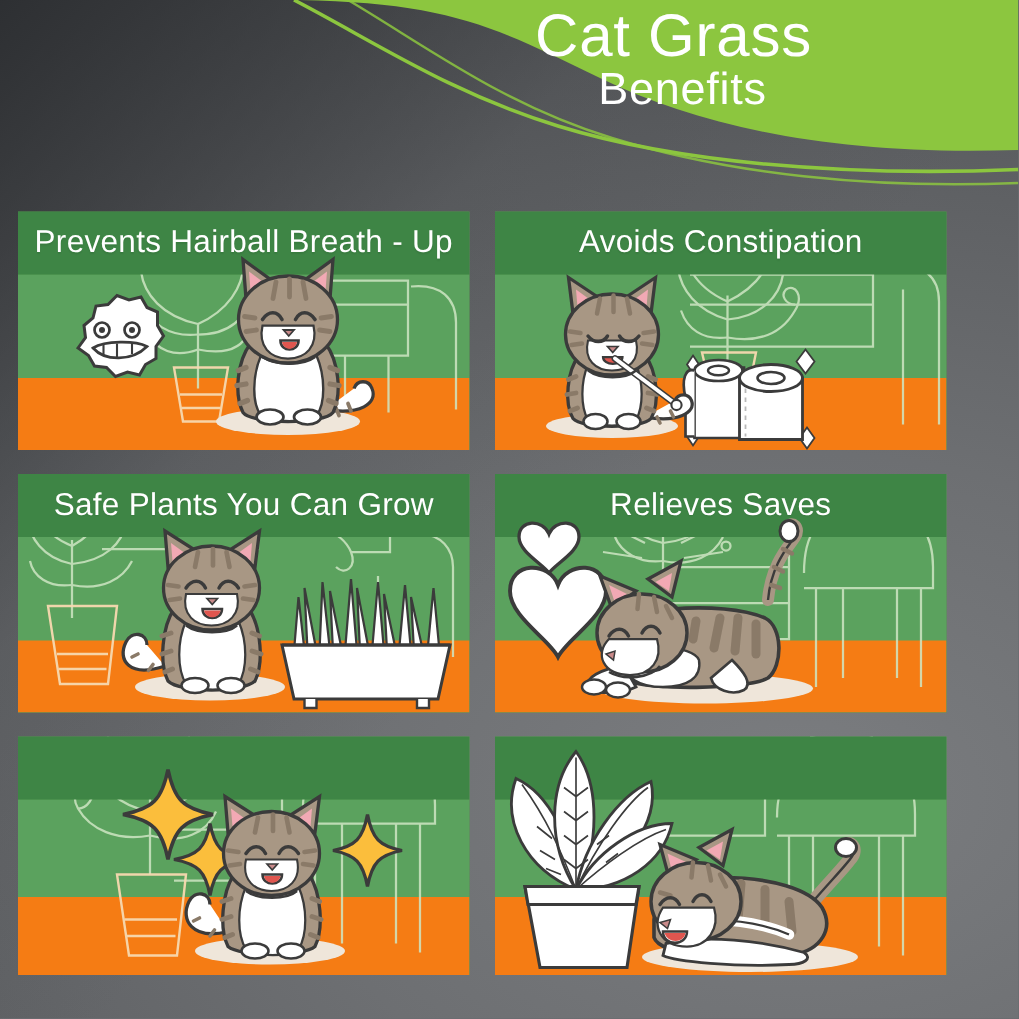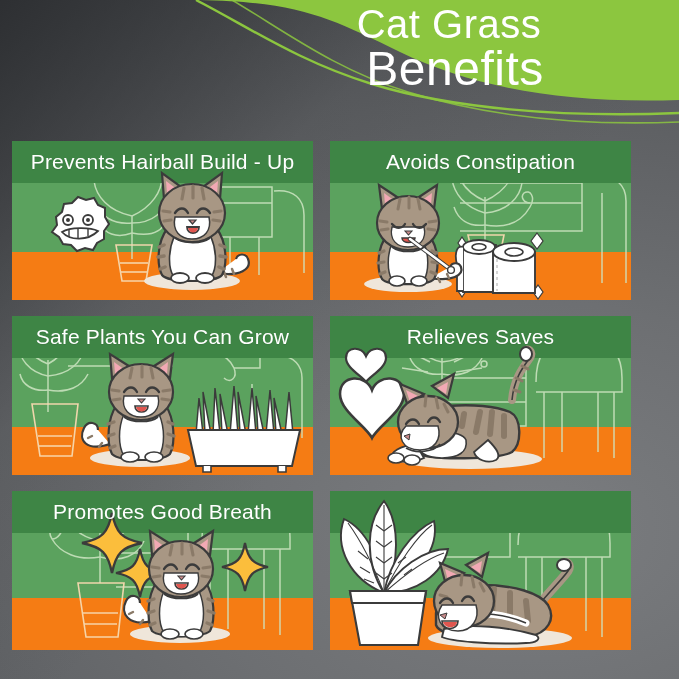--- a/index.html
+++ b/index.html
@@ -39,21 +39,21 @@
     text-align: center;
     color: #ffffff;
     font-family: "Liberation Sans", sans-serif;
     font-weight: 400;
     letter-spacing: 0.5px;
     line-height: 1.02;
     z-index: 5;
     pointer-events: none;
   }
   .header-title .l1 { display: block; font-size: 40px; padding-right: 12px; }
-  .header-title .l2 { display: block; font-size: 48px; padding-right: 0px; }
+  .header-title .l2 { display: block; font-size: 30px; padding-right: 0px; }
 
   
   .grid {
     position: absolute;
     left: 12px; top: 141px;
     width: 655px; height: 527px;
     display: grid;
     grid-template-columns: 301px 301px;
     grid-template-rows: 159px 159px 159px;
     column-gap: 17px;
@@ -208,21 +208,21 @@
       <path d="M185 72 C 188 66 194 66 198 72" fill="none" stroke="#3b3b3b" stroke-width="2.4" stroke-linecap="round"></path>
 
       <path d="M177 79 L184 79 L180.5 83 Z" fill="#c98a8a" stroke="#3b3b3b" stroke-width="1.2"></path>
 
       <path d="M175 86 C 175 94 187 94 187 86 Z" fill="#ffffff" stroke="#3b3b3b" stroke-width="1.8"></path>
       <path d="M176 87 C 177 93 185 93 186 87 Z" fill="#e0564f"></path>
 
       <path d="M163 97 C 172 103 190 103 198 97" fill="none" stroke="#3b3b3b" stroke-width="1.8"></path>
     </svg>
     <div class="panel-band"></div>
-    <div class="panel-title">Prevents Hairball Build - Up</div>
+    <div class="panel-title">Prevents Hairball Breath - Up</div>
   </div>
 
   <div class="panel">
     <div class="panel-body"></div>
     <div class="panel-floor"></div>
     <svg class="bgart" viewBox="0 0 301 159">
       <g fill="none" stroke="#cfe6c4" stroke-width="1.5" opacity="0.85">
         <path d="M155 104 L155 56 M155 60 C 132 50 124 32 126 14"></path>
         <path d="M155 60 C 176 50 186 34 186 16"></path>
         <path d="M155 72 C 134 66 124 52 122 38"></path>
@@ -542,21 +542,20 @@
           <path d="M197 86 L190 85"></path>
       </g>
       <path d="M152 78 C 156 72 162 72 165 78" fill="none" stroke="#3b3b3b" stroke-width="2.3" stroke-linecap="round"></path>
       <path d="M174 78 C 177 72 183 72 187 78" fill="none" stroke="#3b3b3b" stroke-width="2.3" stroke-linecap="round"></path>
       <path d="M166 85 L173 85 L169.5 89 Z" fill="#c98a8a" stroke="#3b3b3b" stroke-width="1.1"></path>
       <path d="M163 92 C 163 100 176 100 176 92 Z" fill="#ffffff" stroke="#3b3b3b" stroke-width="1.7"></path>
       <path d="M164 93 C 165 99 174 99 175 93 Z" fill="#e0564f"></path>
       <path d="M152 103 C 160 109 179 109 186 103" fill="none" stroke="#3b3b3b" stroke-width="1.7"></path>
     </svg>
     <div class="panel-band"></div>
-    <div class="panel-title">Promotes Good Breath</div>
   </div>
 
   <div class="panel">
     <div class="panel-body"></div>
     <div class="panel-floor tall"></div>
     <svg class="bgart" viewBox="0 0 301 159">
       <g fill="none" stroke="#cfe6c4" stroke-width="1.5" opacity="0.85">
         <path d="M96 14 L180 14 L180 66 L96 66"></path>
         <path d="M96 40 L180 40"></path>
         <circle cx="124" cy="6" r="4"></circle>

